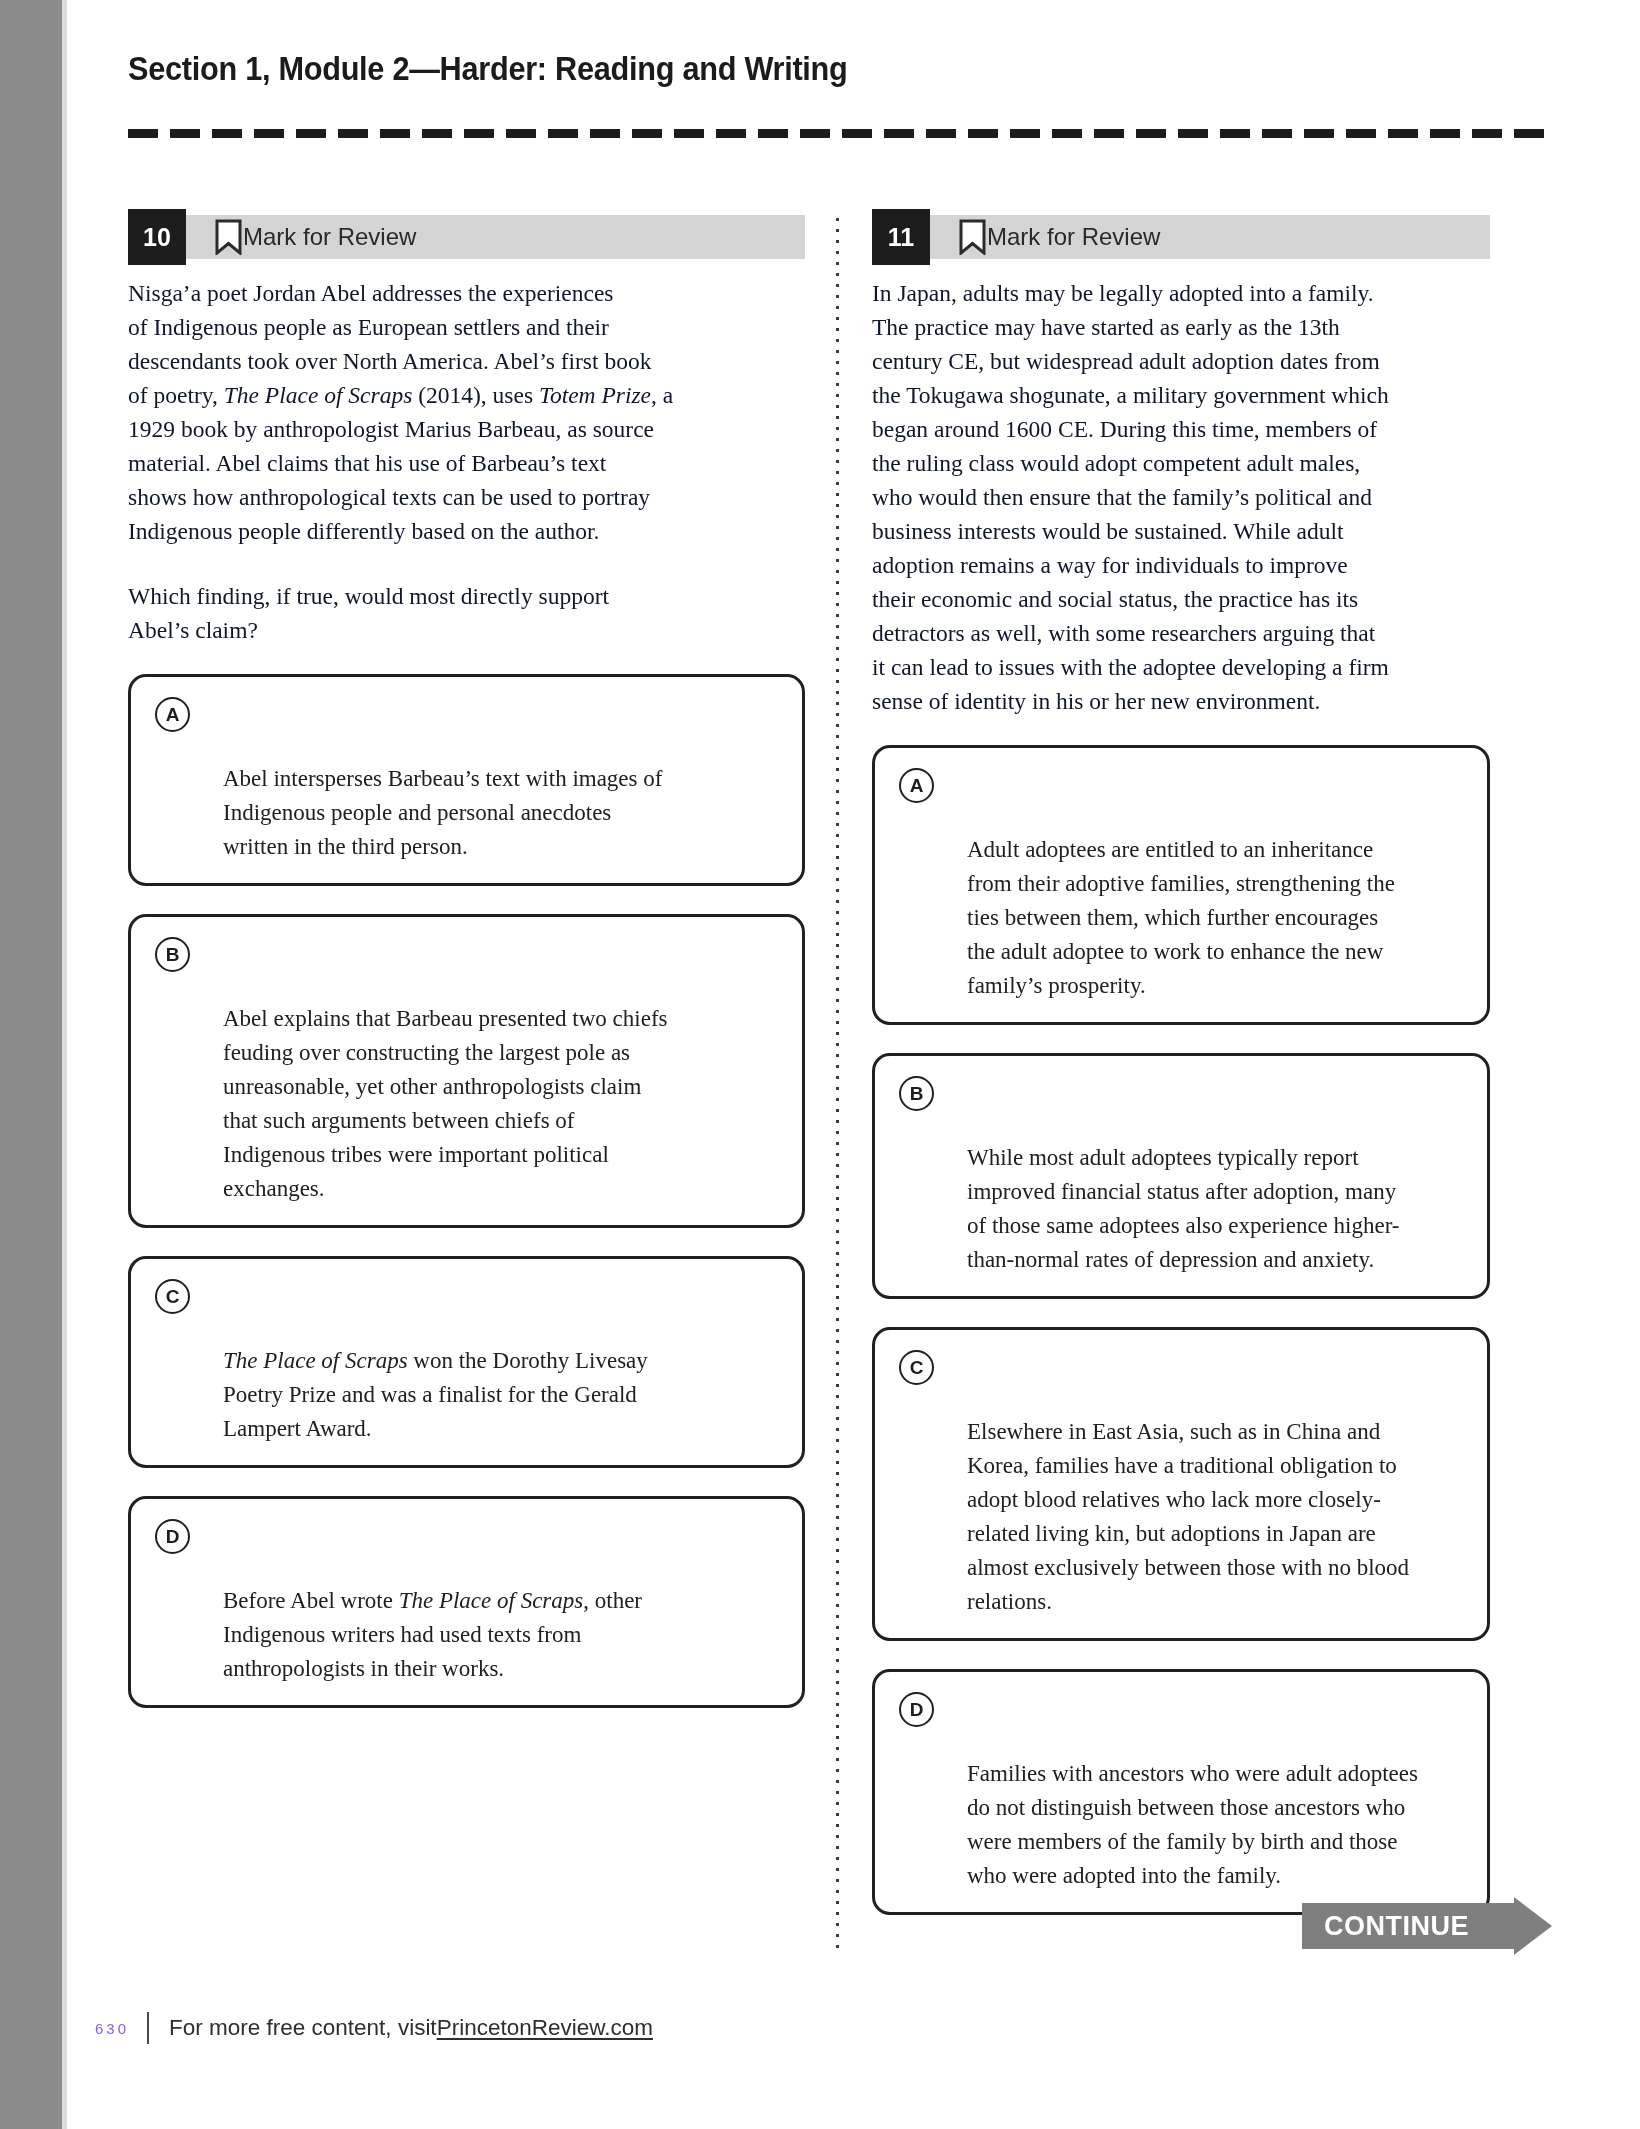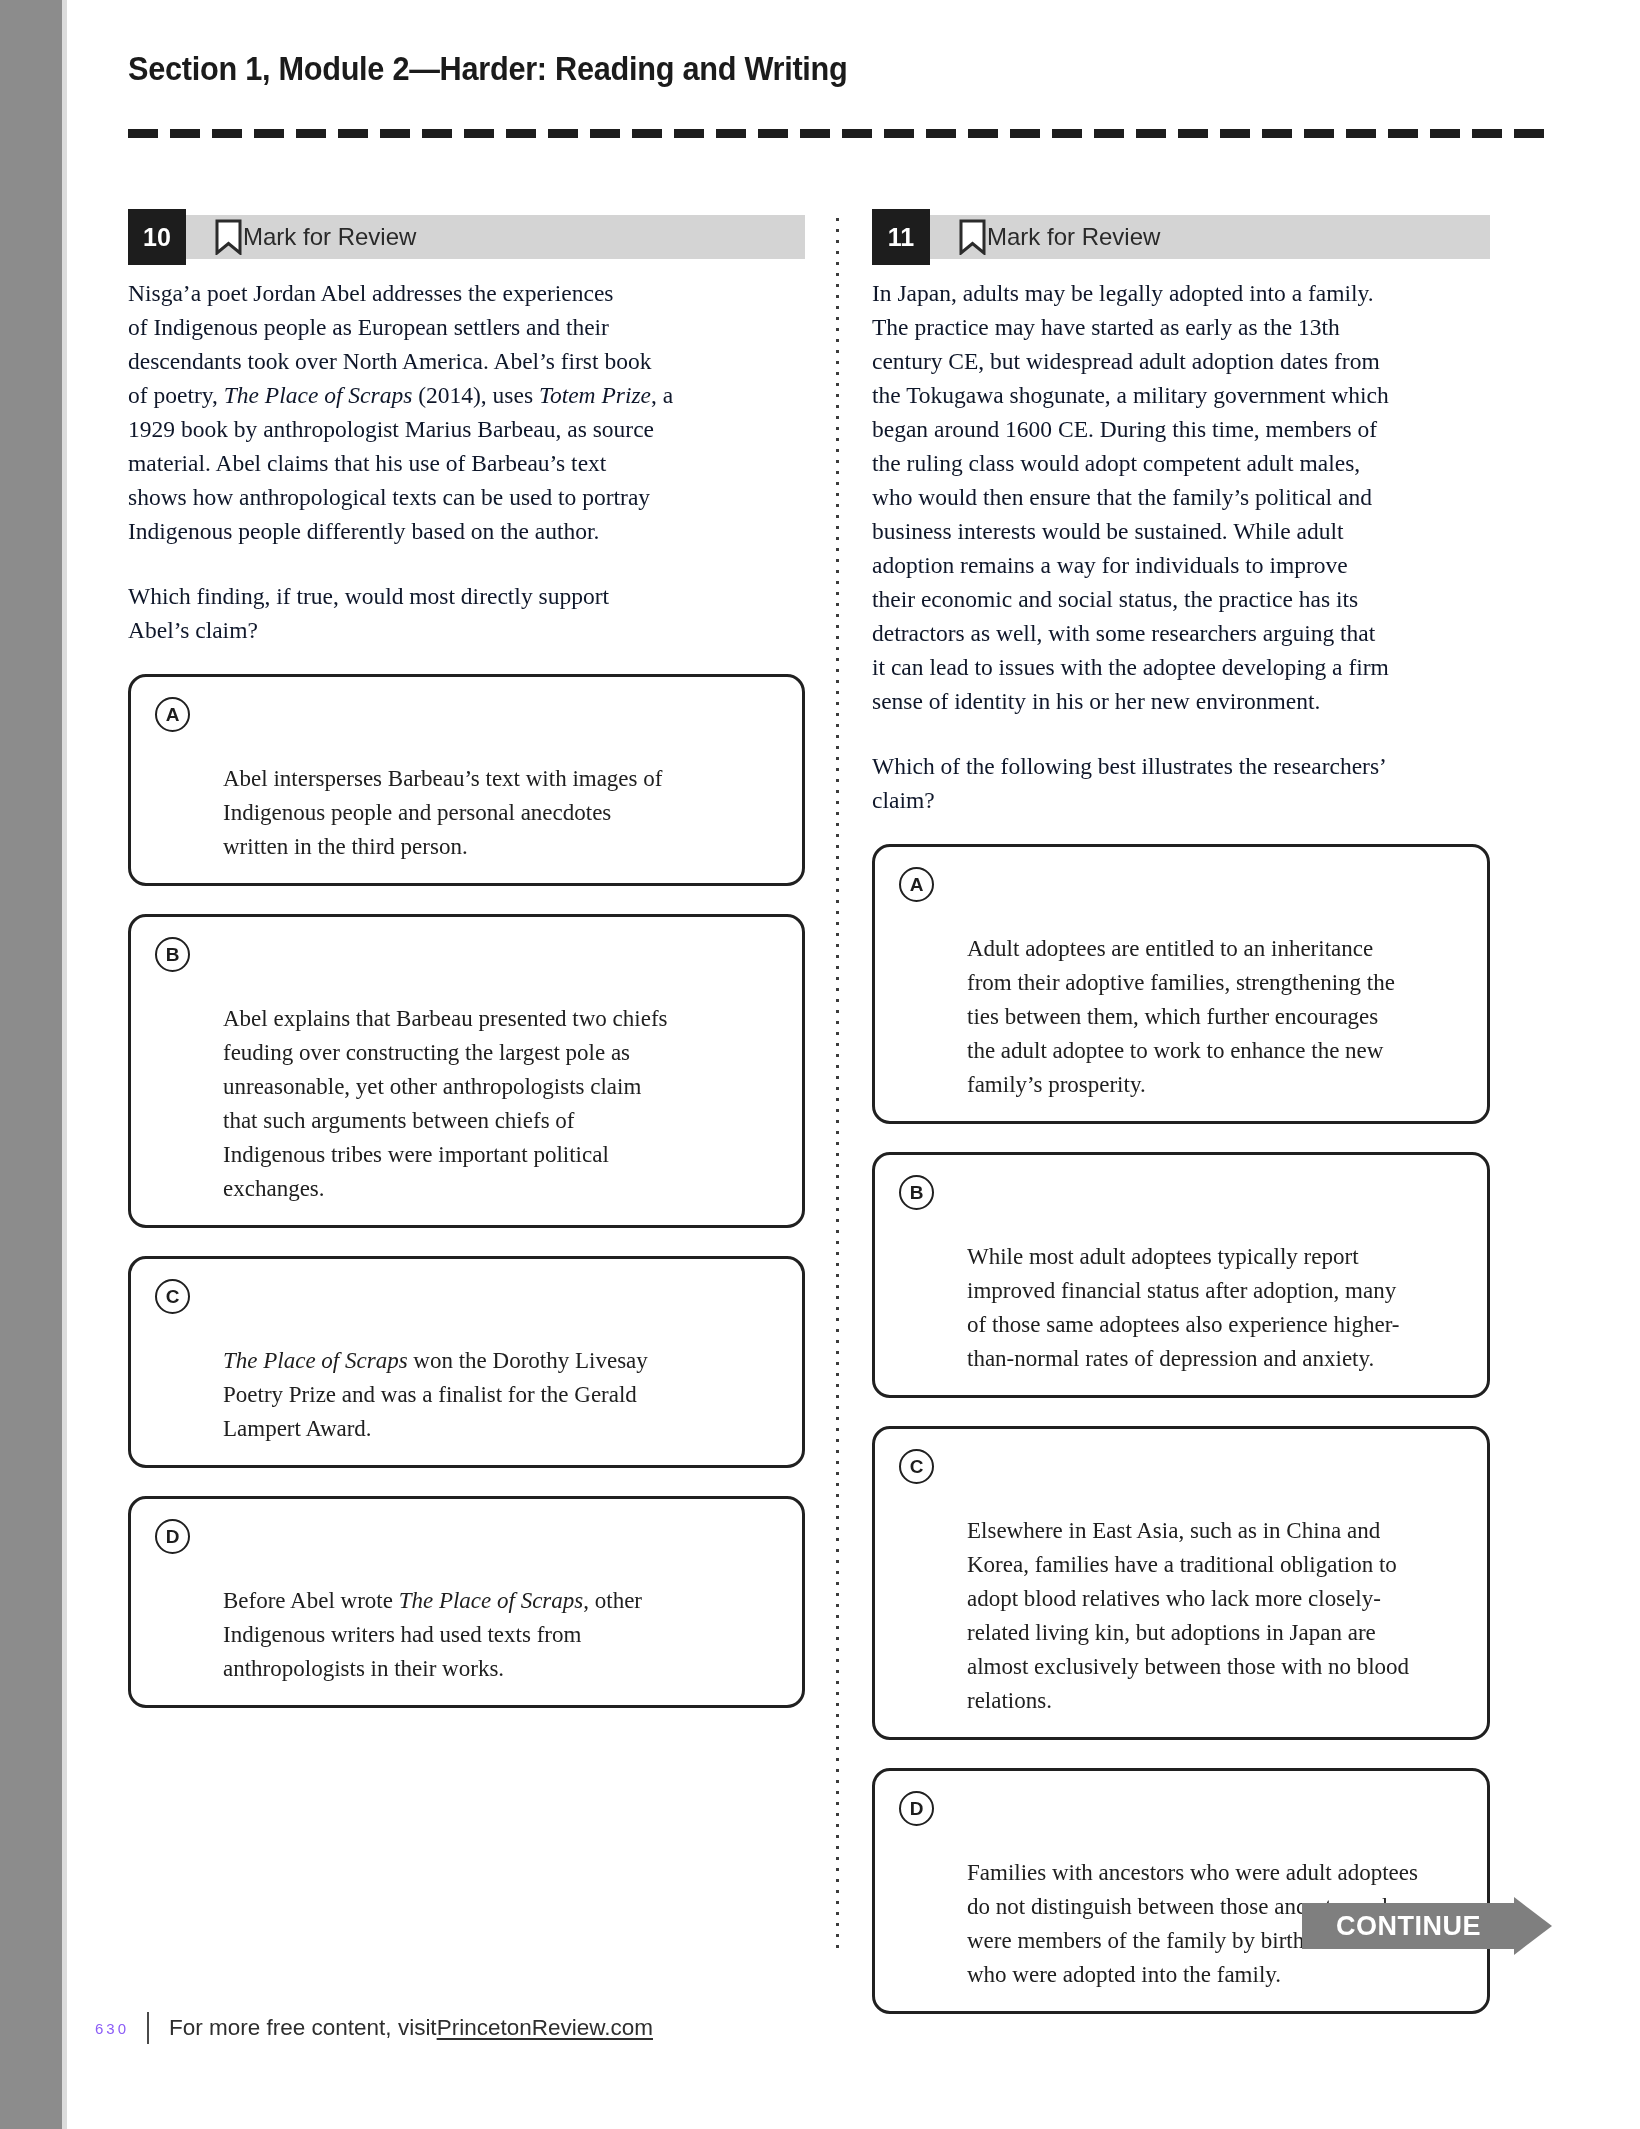--- a/index.html
+++ b/index.html
@@ -42,21 +42,21 @@
         padding:17px 14px 19px 92px;font-family:"Liberation Serif",serif;font-size:23px;line-height:34px;
         color:#202020;white-space:pre-line;background:#ffffff;}
   .choice-letter{position:absolute;left:24px;top:20px;width:31px;height:31px;border:2.5px solid #202020;
         border-radius:50%;display:flex;align-items:center;justify-content:center;
         font-family:"Liberation Sans",sans-serif;font-size:19px;font-weight:600;color:#1d1d1d;white-space:normal;}
   .choice em{font-style:italic;}
 
   
   #continue{position:absolute;left:1302px;top:1903px;width:212px;height:46px;background:#7f7f7f;
         color:#ffffff;font-size:27px;font-weight:bold;letter-spacing:0.5px;line-height:46px;
-        padding-left:34px;box-sizing:border-box;cursor:pointer;}
+        padding-left:22px;box-sizing:border-box;cursor:pointer;}
   #continue-head{position:absolute;left:1514px;top:1897px;width:0;height:0;
         border-top:29px solid transparent;border-bottom:29px solid transparent;border-left:38px solid #7f7f7f;}
 
   
   #footer{position:absolute;left:95px;top:2012px;display:flex;align-items:center;}
   #page-num{font-size:15px;font-weight:normal;letter-spacing:3px;color:#8b5cf6;}
   #footer-rule{width:2px;height:32px;background:#4a4a4a;margin:0 20px 0 18px;}
   #footer-text{font-size:22.5px;color:#2e2e2e;}
   #footer-link{font-size:22.5px;color:#2e2e2e;text-decoration:underline;text-underline-offset:3px;cursor:pointer;}
 </style>
@@ -139,22 +139,20 @@
 the Tokugawa shogunate, a military government which
 began around 1600 CE. During this time, members of
 the ruling class would adopt competent adult males,
 who would then ensure that the family’s political and
 business interests would be sustained. While adult
 adoption remains a way for individuals to improve
 their economic and social status, the practice has its
 detractors as well, with some researchers arguing that
 it can lead to issues with the adoptee developing a firm
 sense of identity in his or her new environment.</span></div>
-    <div class="stem">Which of the following best illustrates the researchers’
-claim?</div>
     <div class="choices">
       <div class="choice">
         <span class="choice-letter">A</span>
         <span><span>Adult adoptees are entitled to an inheritance
 from their adoptive families, strengthening the
 ties between them, which further encourages
 the adult adoptee to work to enhance the new
 family’s prosperity.</span></span>
       </div>
       <div class="choice">

